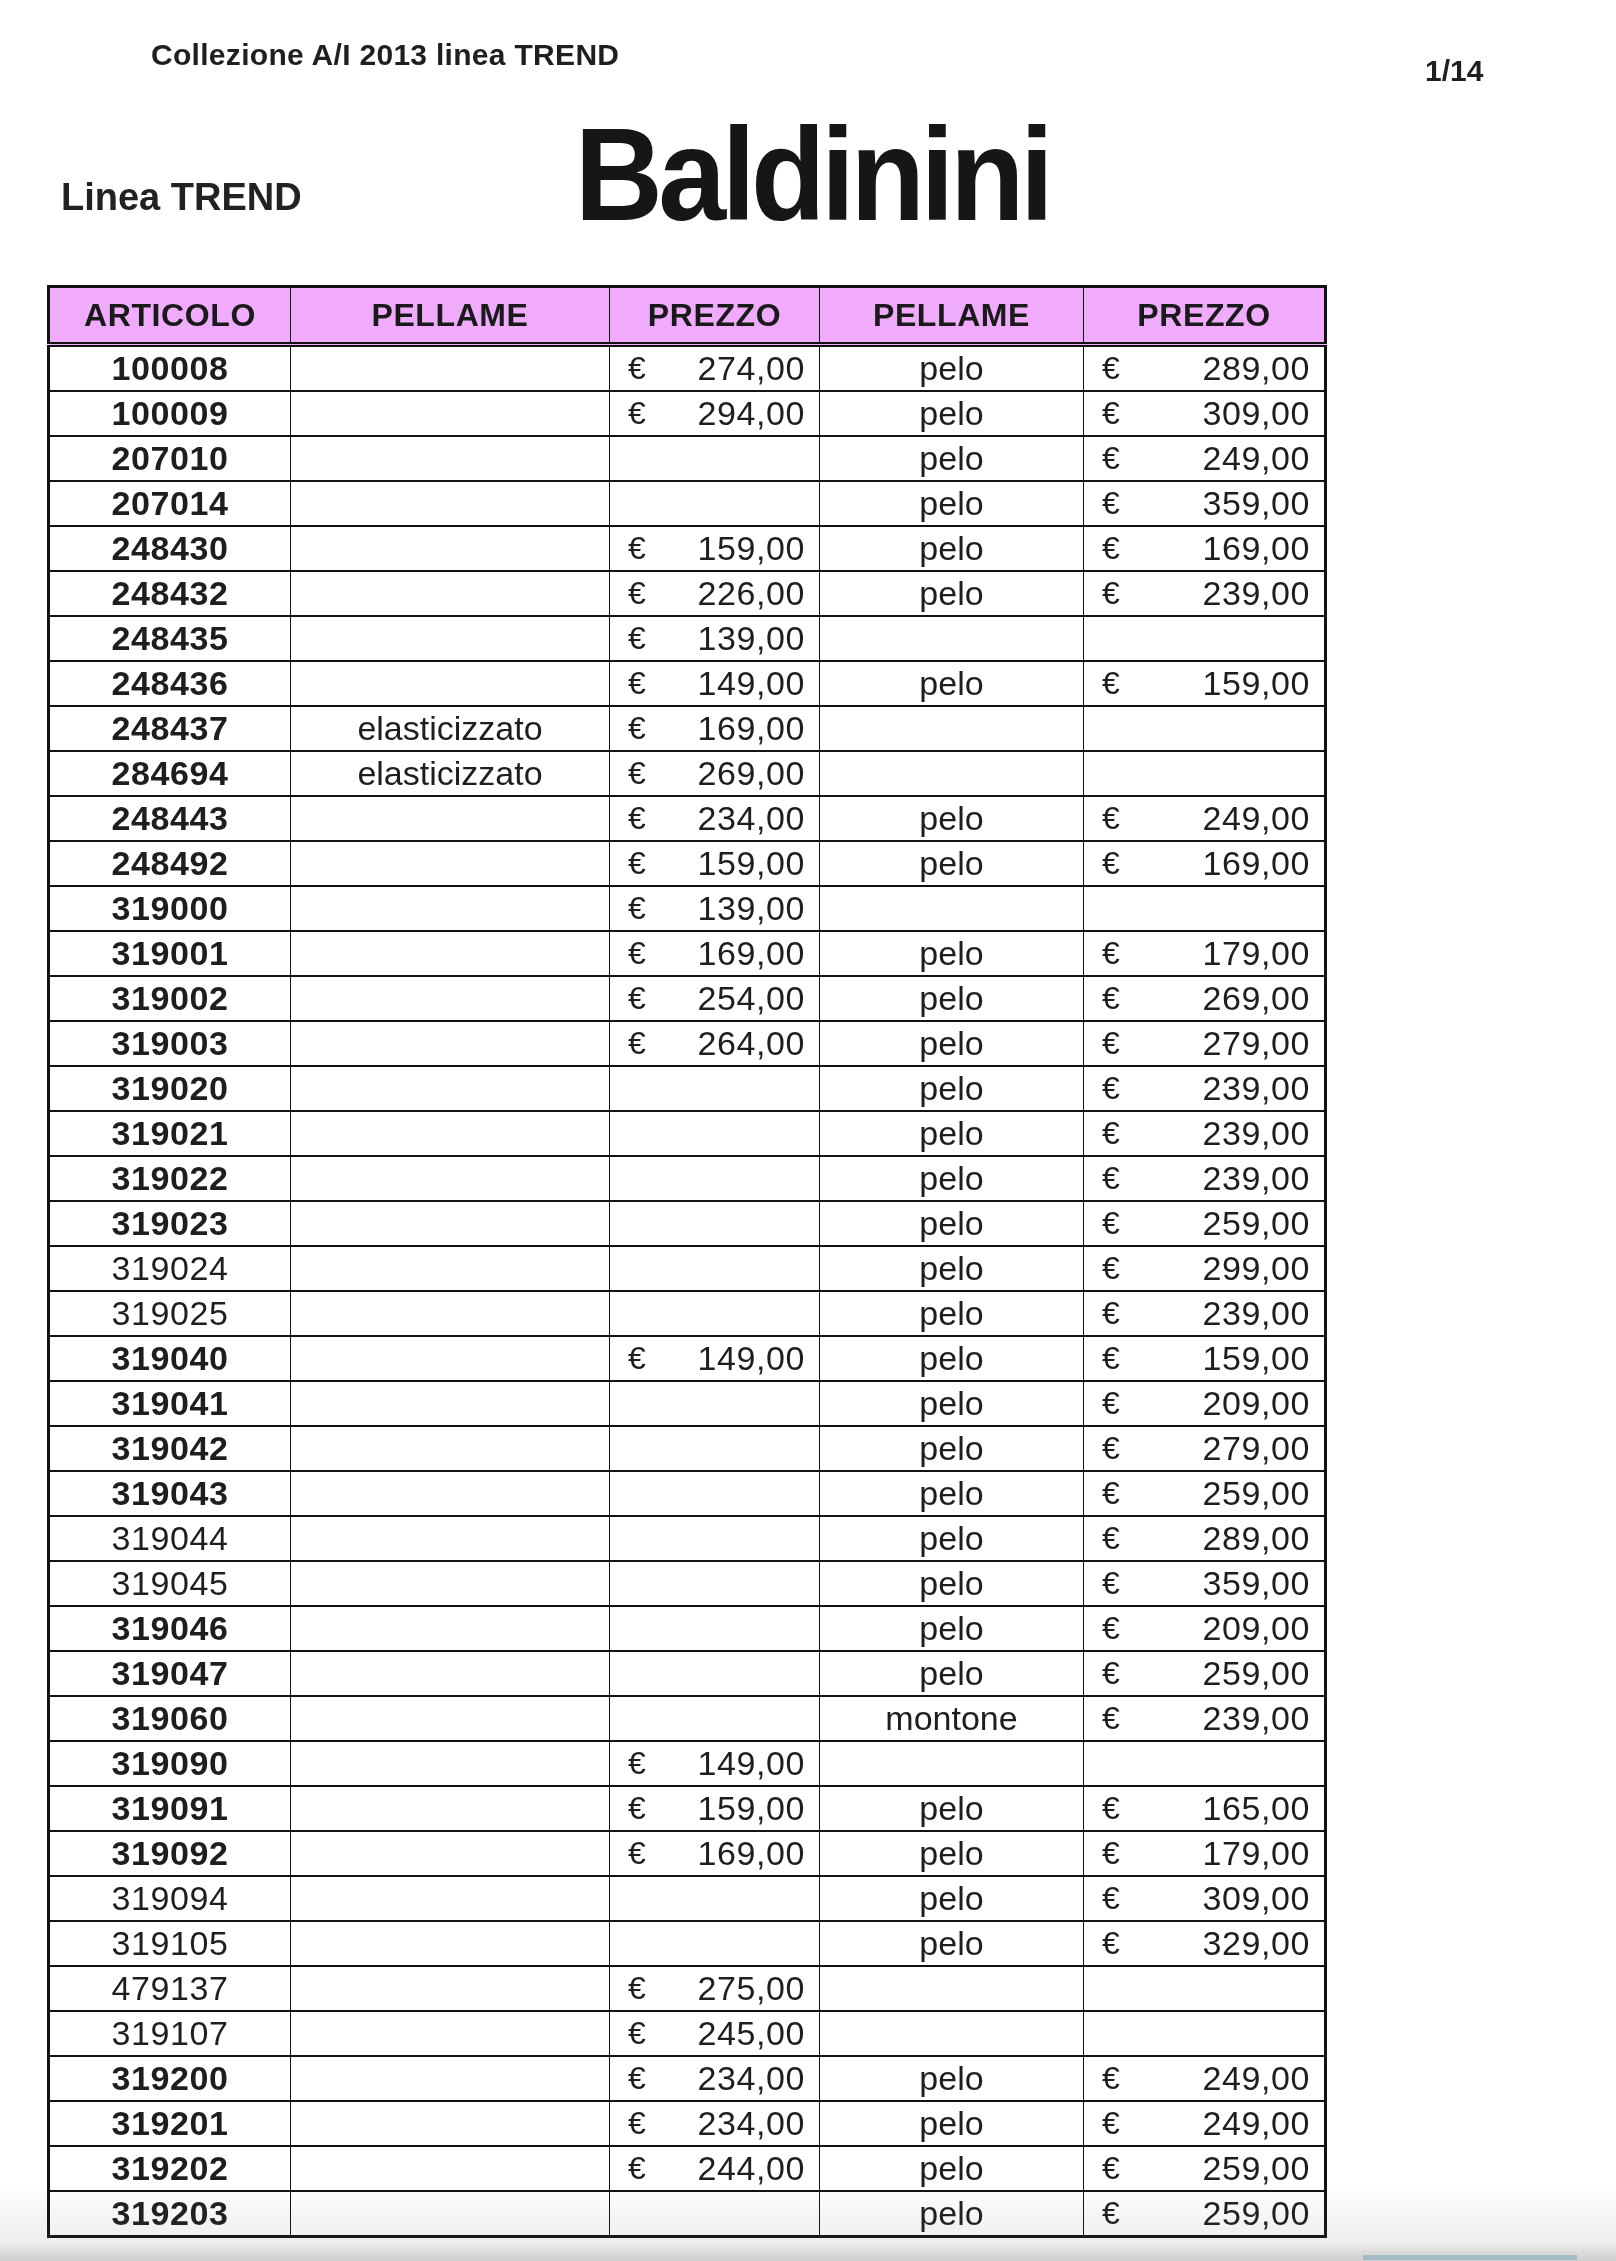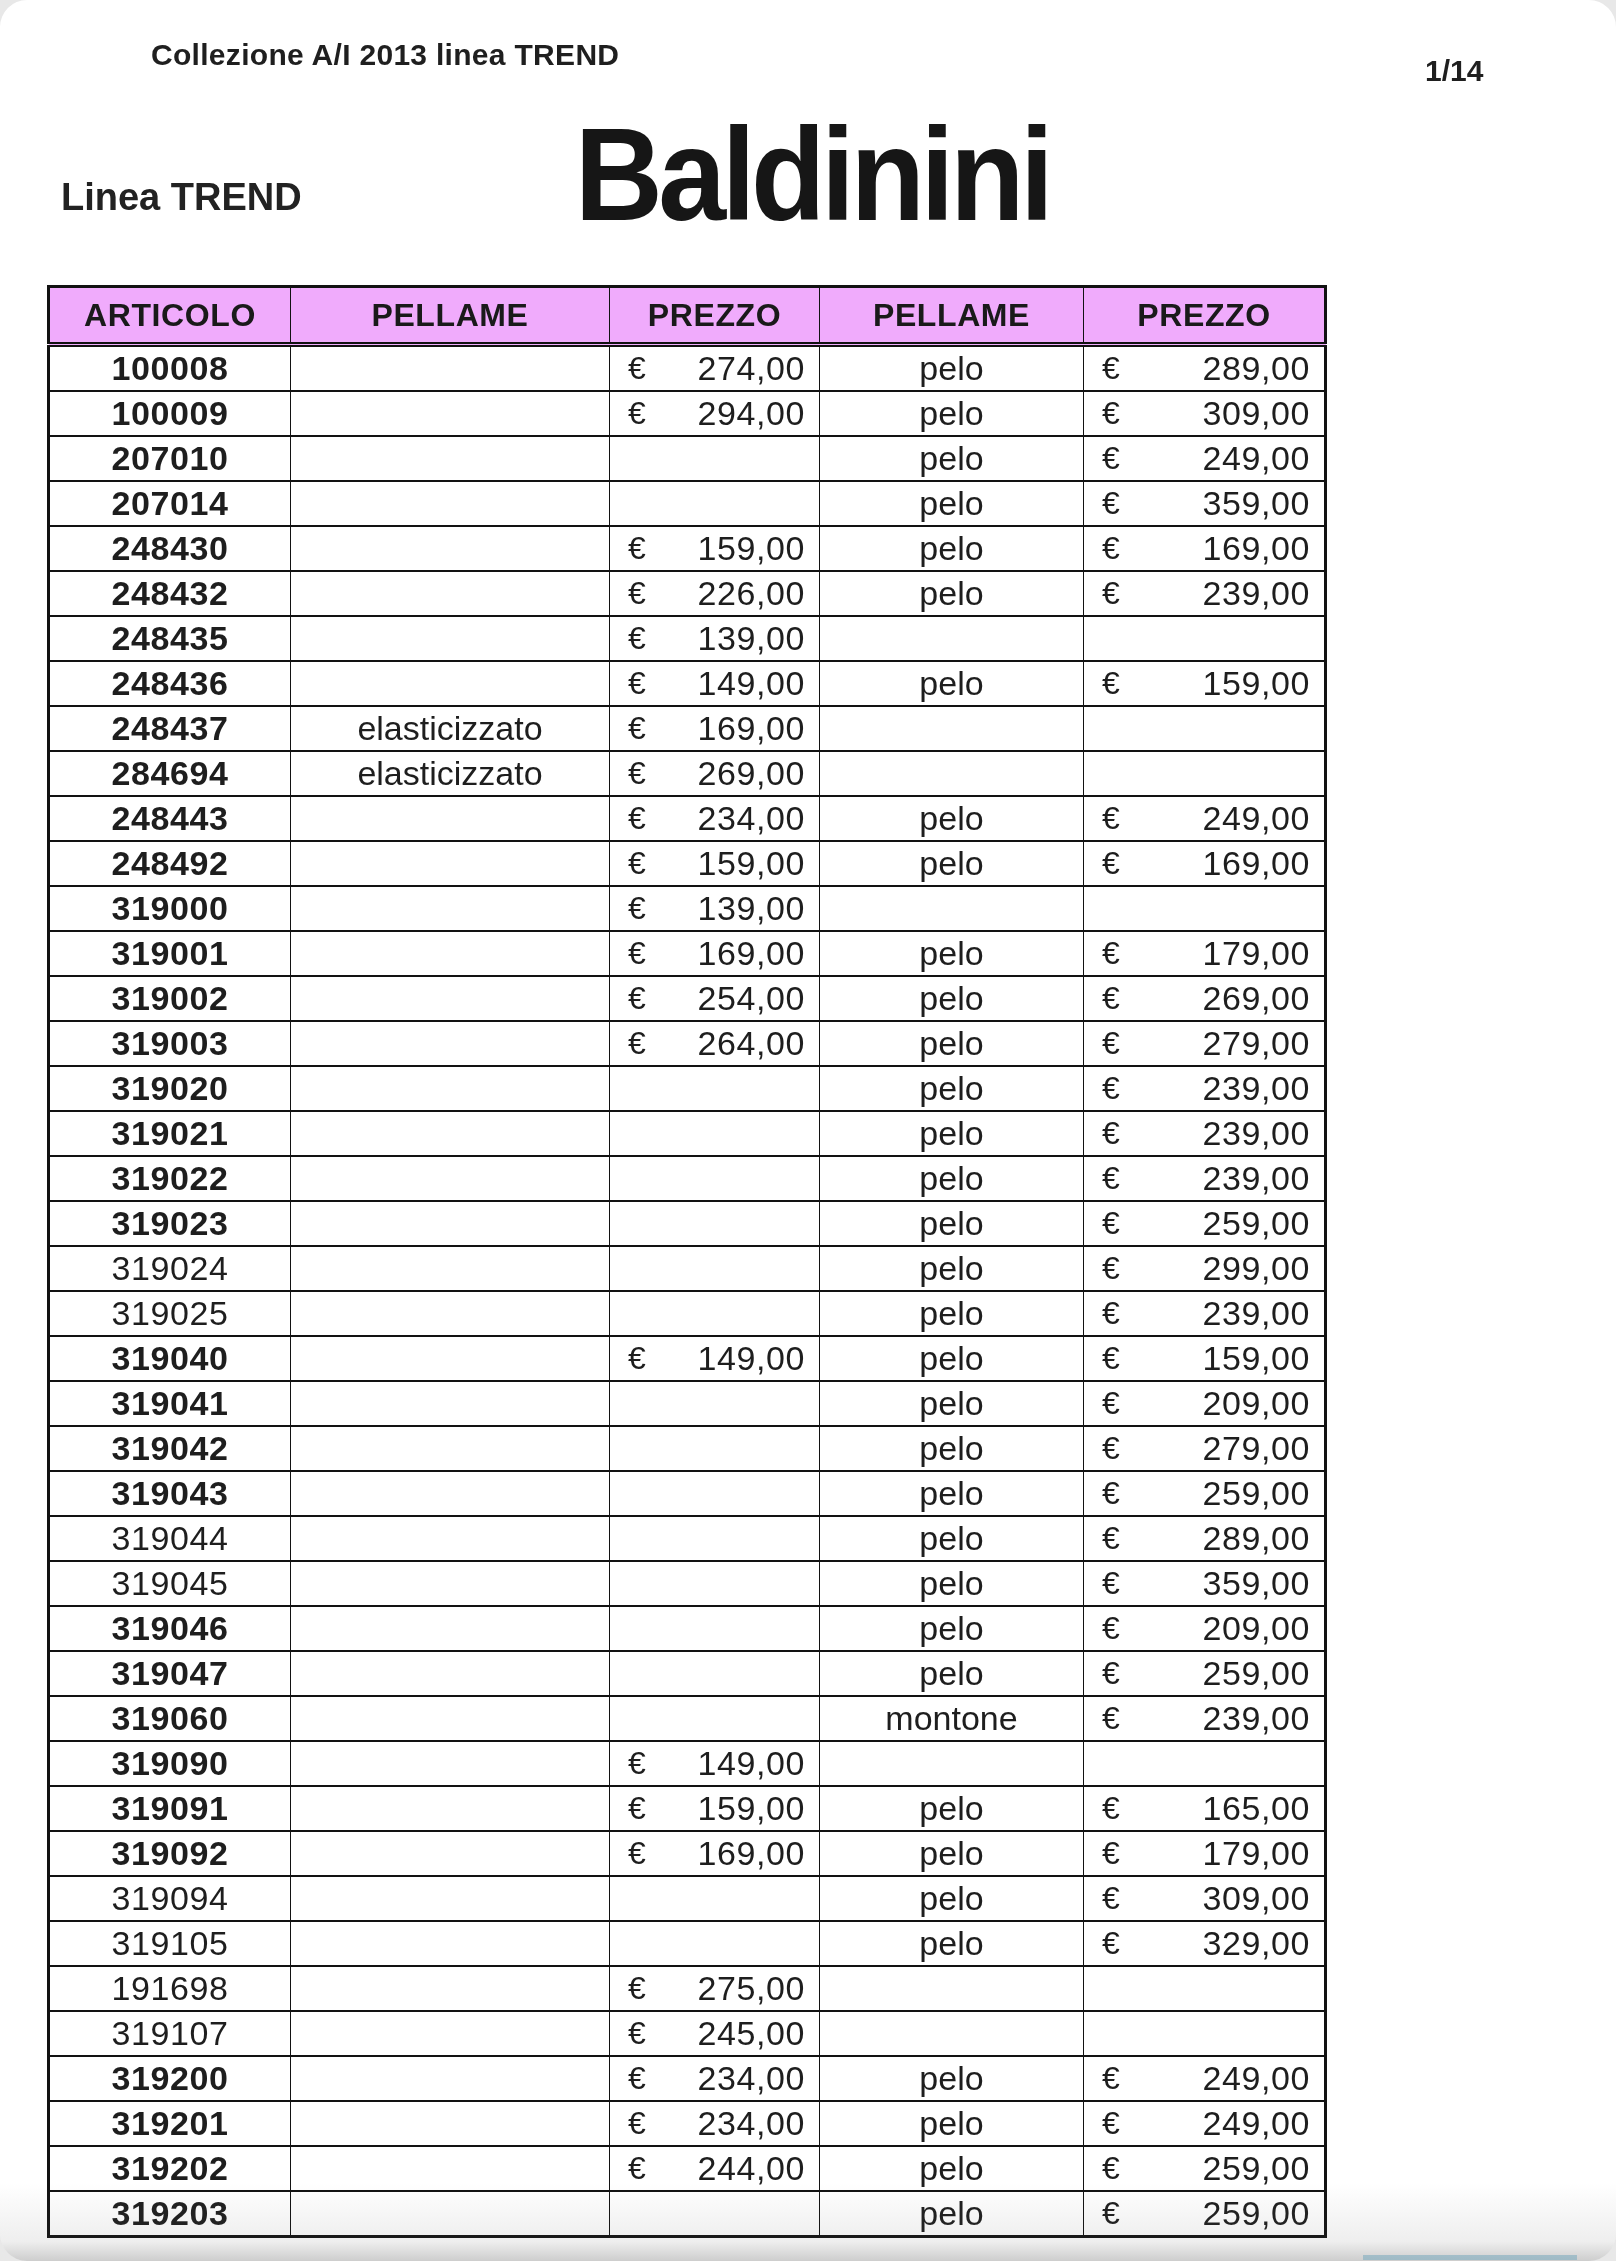--- a/index.html
+++ b/index.html
@@ -8,21 +8,20 @@
     background: #e8e8e8;
   }
   .page {
     position: relative;
     width: 1616px;
     height: 2261px;
     background: #ffffff;
     font-family: "Liberation Sans", sans-serif;
     color: #1b1b1b;
     overflow: hidden;
-    border-radius: 27px;
   }
   .doc-title {
     position: absolute;
     left: 151px;
     top: 38px;
     font-size: 30px;
     font-weight: bold;
     letter-spacing: 0.3px;
     color: #1f1f1f;
   }
@@ -658,21 +657,21 @@
           <td class="prezzo"></td>
           <td class="pellame">pelo</td>
           <td class="prezzo">
             <span class="wrap">
               <span class="cur">€</span>
               <span class="amt">329,00</span>
             </span>
           </td>
         </tr>
         <tr>
-          <td class="articolo">191698</td>
+          <td class="articolo">479137</td>
           <td class="pellame"></td>
           <td class="prezzo">
             <span class="wrap">
               <span class="cur">€</span>
               <span class="amt">275,00</span>
             </span>
           </td>
           <td class="pellame"></td>
           <td class="prezzo"></td>
         </tr>

